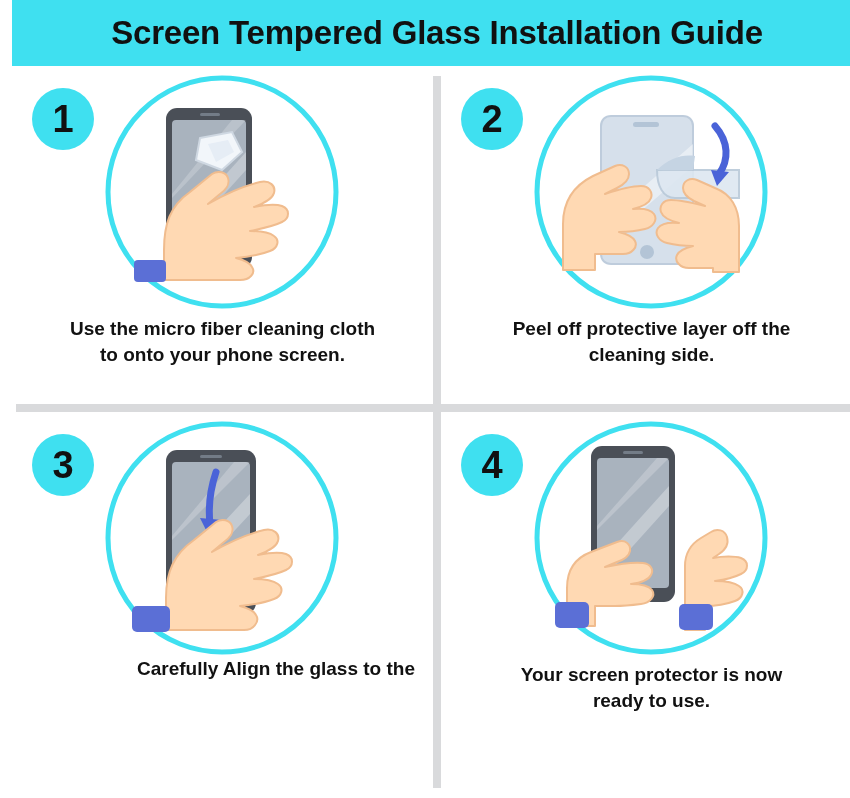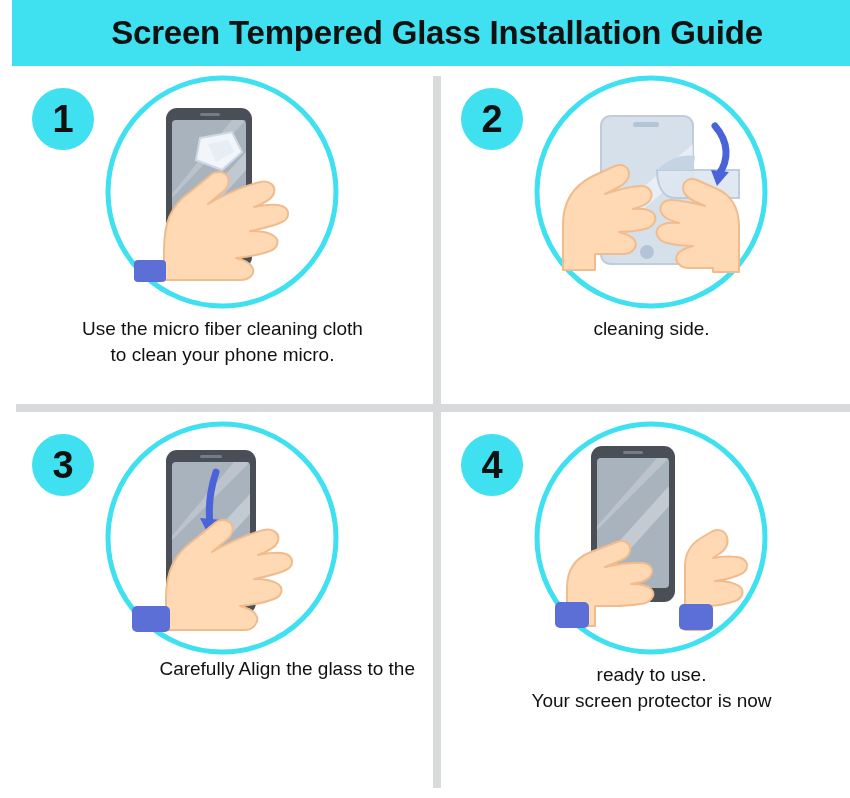--- a/index.html
+++ b/index.html
@@ -95,21 +95,21 @@
     width: 236px;
     height: 236px;
   }
   .caption {
     position: absolute;
     left: 18px;
     top: 250px;
     width: 385px;
     text-align: center;
     font-size: 19px;
-    font-weight: normal;
+    font-weight: bold;
     color: #111111;
     line-height: 1.35;
   }
   .caption span { display: block; }
   .cell-3 .caption { top: 244px; text-align: right; }
 </style>
 </head>
 <body>
 
 <div class="guide">
@@ -144,21 +144,21 @@
                    C160 131 172 130 178 132 C186 135 186 144 178 148 C170 152 156 155 146 157
                    C156 157 166 159 170 162 C176 166 174 174 166 177 C156 181 142 183 132 184
                    C140 186 146 189 148 193 C152 199 146 206 136 206 Z" fill="#ffd9b3" stroke="#f0bc8e" stroke-width="2" stroke-linejoin="round"></path>
           <path d="M60 206 L60 188 L38 188 L38 206 Z" fill="#5b6fd6"></path>
           <rect x="30" y="186" width="32" height="22" rx="4" fill="#5b6fd6"></rect>
         </g>
       </svg>
 
       <div class="caption">
         <span>Use the micro fiber cleaning cloth</span>
-        <span>to clean your phone micro.</span>
+        <span>to onto your phone screen.</span>
       </div>
     </div>
 
     <div class="cell cell-2">
       <div class="badge">2</div>
 
       <svg class="illus" viewBox="0 0 236 236">
         <circle cx="118" cy="118" r="114" fill="#ffffff" stroke="#3fe0f0" stroke-width="5"></circle>
         <g>
           <path d="M78 42 L150 42 C156 42 160 46 160 52 L160 180 C160 186 156 190 150 190
@@ -183,20 +183,21 @@
         </g>
         <g>
           <path d="M206 198 L206 152 C206 134 198 120 182 114 L164 106 C157 103 150 107 150 114
                    C150 120 155 124 161 127 L172 132 C160 129 148 126 138 126 C130 126 126 132 128 138
                    C130 144 138 147 146 149 C136 148 128 150 125 154 C121 160 126 167 134 169
                    C142 171 152 172 160 172 C152 174 146 177 144 181 C141 187 147 194 156 194 L180 194 L180 198 Z" fill="#ffd9b3" stroke="#f0bc8e" stroke-width="2" stroke-linejoin="round"></path>
         </g>
       </svg>
 
       <div class="caption">
+        <span>Peel off protective layer off the</span>
         <span>cleaning side.</span>
       </div>
     </div>
 
     <div class="cell cell-3">
       <div class="badge">3</div>
 
       <svg class="illus" viewBox="0 0 236 236">
         <circle cx="118" cy="118" r="114" fill="#ffffff" stroke="#3fe0f0" stroke-width="5"></circle>
         <g>
@@ -246,19 +247,19 @@
         <g>
           <path d="M152 210 L152 146 C152 134 158 124 168 118 L178 112 C184 108 192 110 194 117
                    C196 124 192 130 186 134 L180 138 C190 136 202 136 208 138 C216 141 216 150 208 154
                    C200 158 190 160 182 161 C192 161 202 163 206 166 C212 170 210 178 202 181
                    C194 184 182 186 172 186 L172 210 Z" fill="#ffd9b3" stroke="#f0bc8e" stroke-width="2" stroke-linejoin="round"></path>
           <rect x="146" y="184" width="34" height="26" rx="5" fill="#5b6fd6"></rect>
         </g>
       </svg>
 
       <div class="caption">
+        <span>Your screen protector is now</span>
         <span>ready to use.</span>
-        <span>Your screen protector is now</span>
       </div>
     </div>
 
   </div>
 </div>
 
 </body></html>

